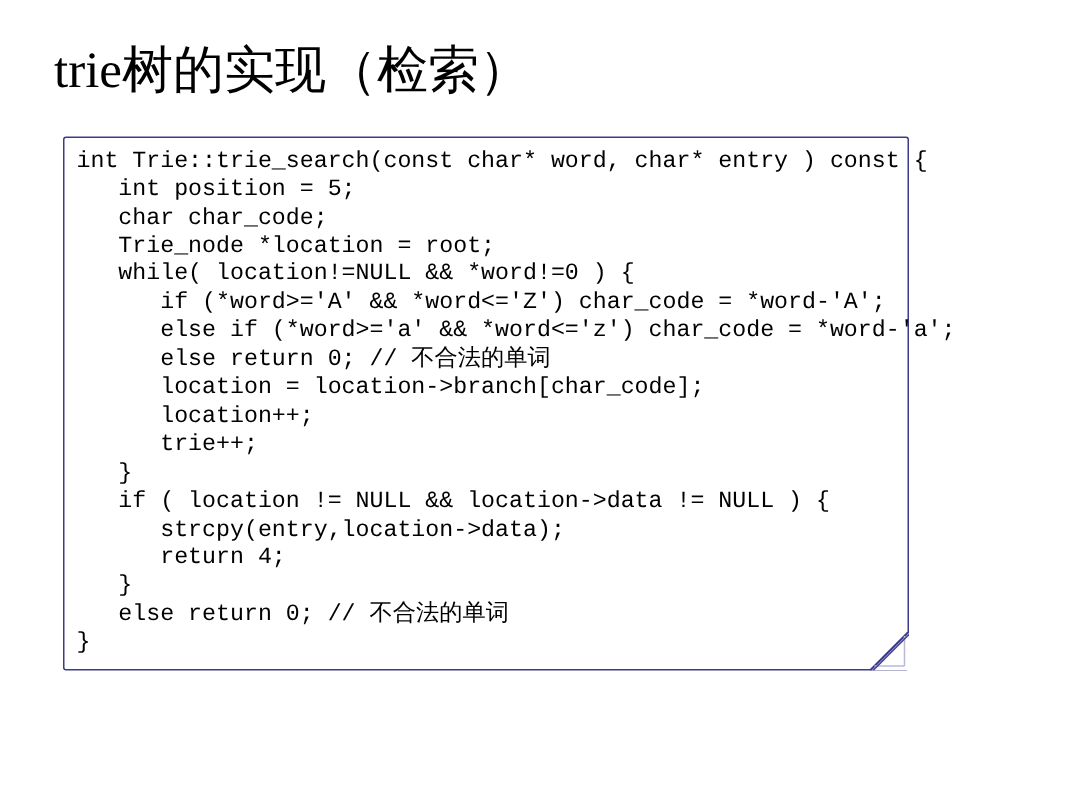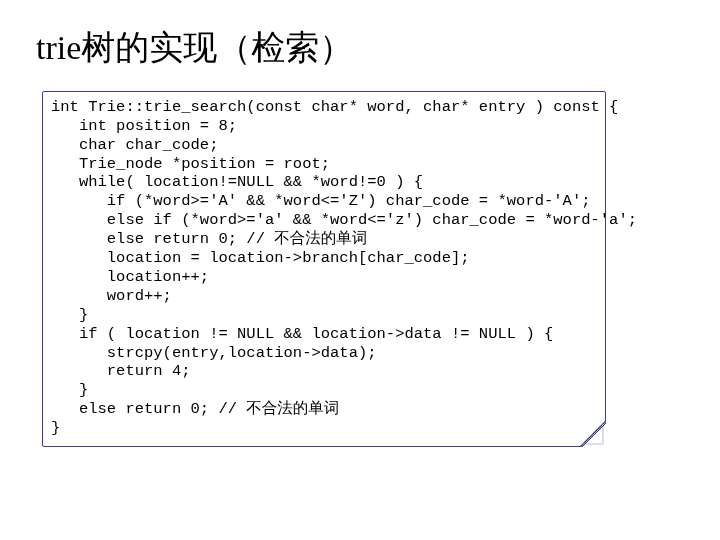--- a/index.html
+++ b/index.html
@@ -61,30 +61,30 @@
 </head>
 <body>
 
 <div class="slide">
   <h1 class="title">
     <span class="lat">trie</span><span class="cjk">树的实现（检索）</span>
   </h1>
 
   <div class="code-box">
 <div class="code"><span>int Trie::trie_search(const char* word, char* entry ) const {</span>
-<span>   int position = 8;</span>
+<span>   int position = 5;</span>
 <span>   char char_code;</span>
-<span>   Trie_node *position = root;</span>
+<span>   Trie_node *location = root;</span>
 <span>   while( location!=NULL &amp;&amp; *word!=0 ) {</span>
 <span>      if (*word&gt;='A' &amp;&amp; *word&lt;='Z') char_code = *word-'A';</span>
 <span>      else if (*word&gt;='a' &amp;&amp; *word&lt;='z') char_code = *word-'a';</span>
 <span>      else return 0; // 不合法的单词</span>
 <span>      location = location-&gt;branch[char_code];</span>
 <span>      location++;</span>
-<span>      word++;</span>
+<span>      trie++;</span>
 <span>   }</span>
 <span>   if ( location != NULL &amp;&amp; location-&gt;data != NULL ) {</span>
 <span>      strcpy(entry,location-&gt;data);</span>
 <span>      return 4;</span>
 <span>   }</span>
 <span>   else return 0; // 不合法的单词</span>
 <span>}</span></div>
 
     <div class="corner">
       <svg width="26" height="26" viewBox="0 0 26 26">

